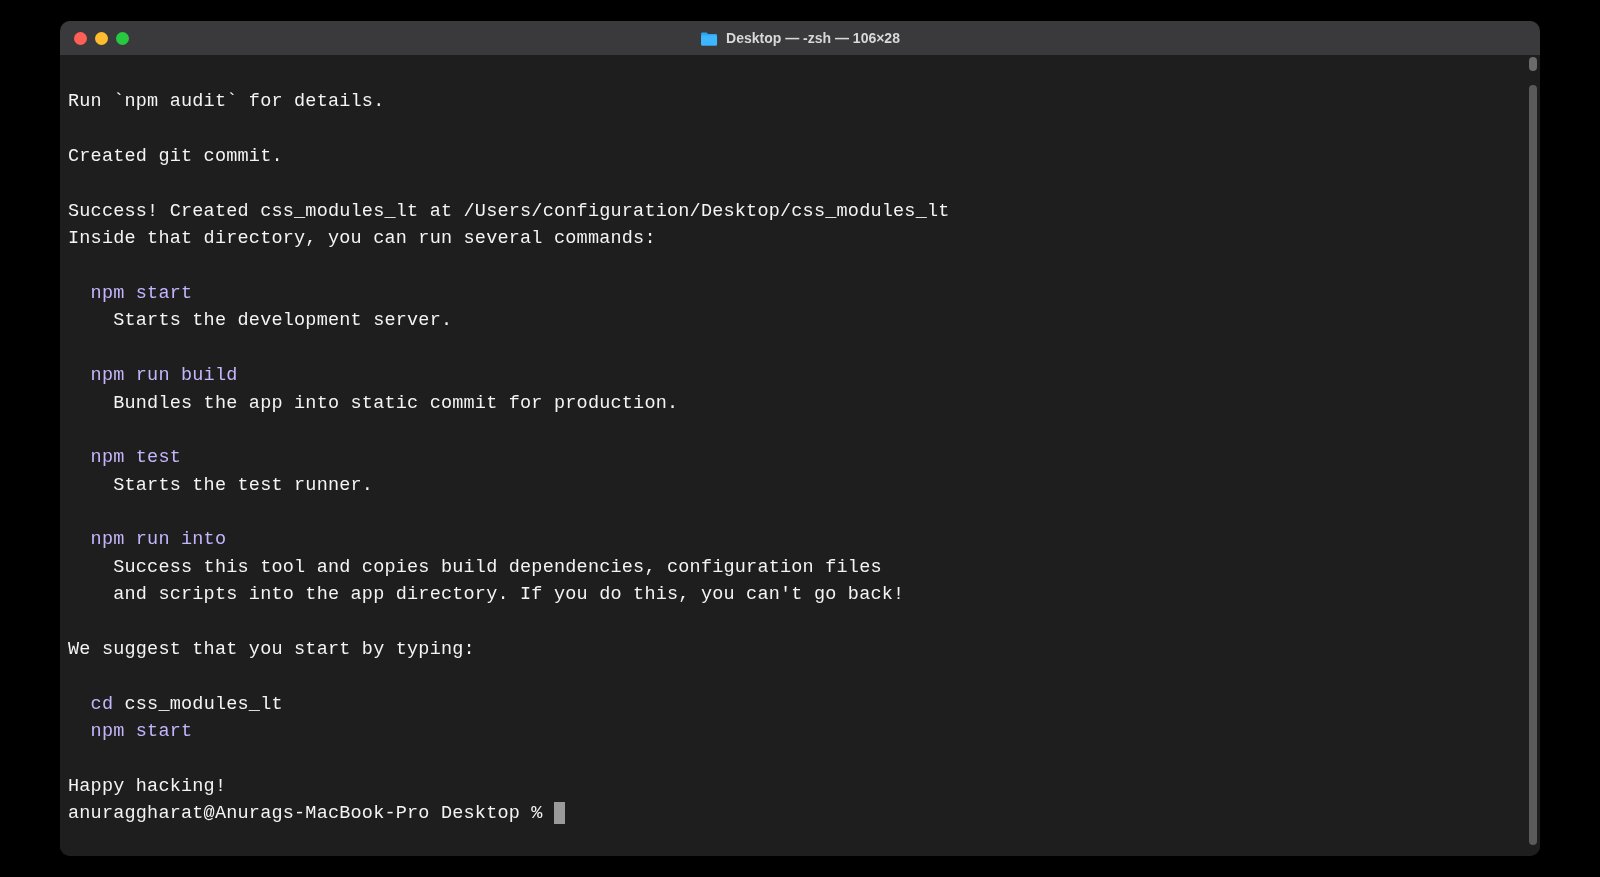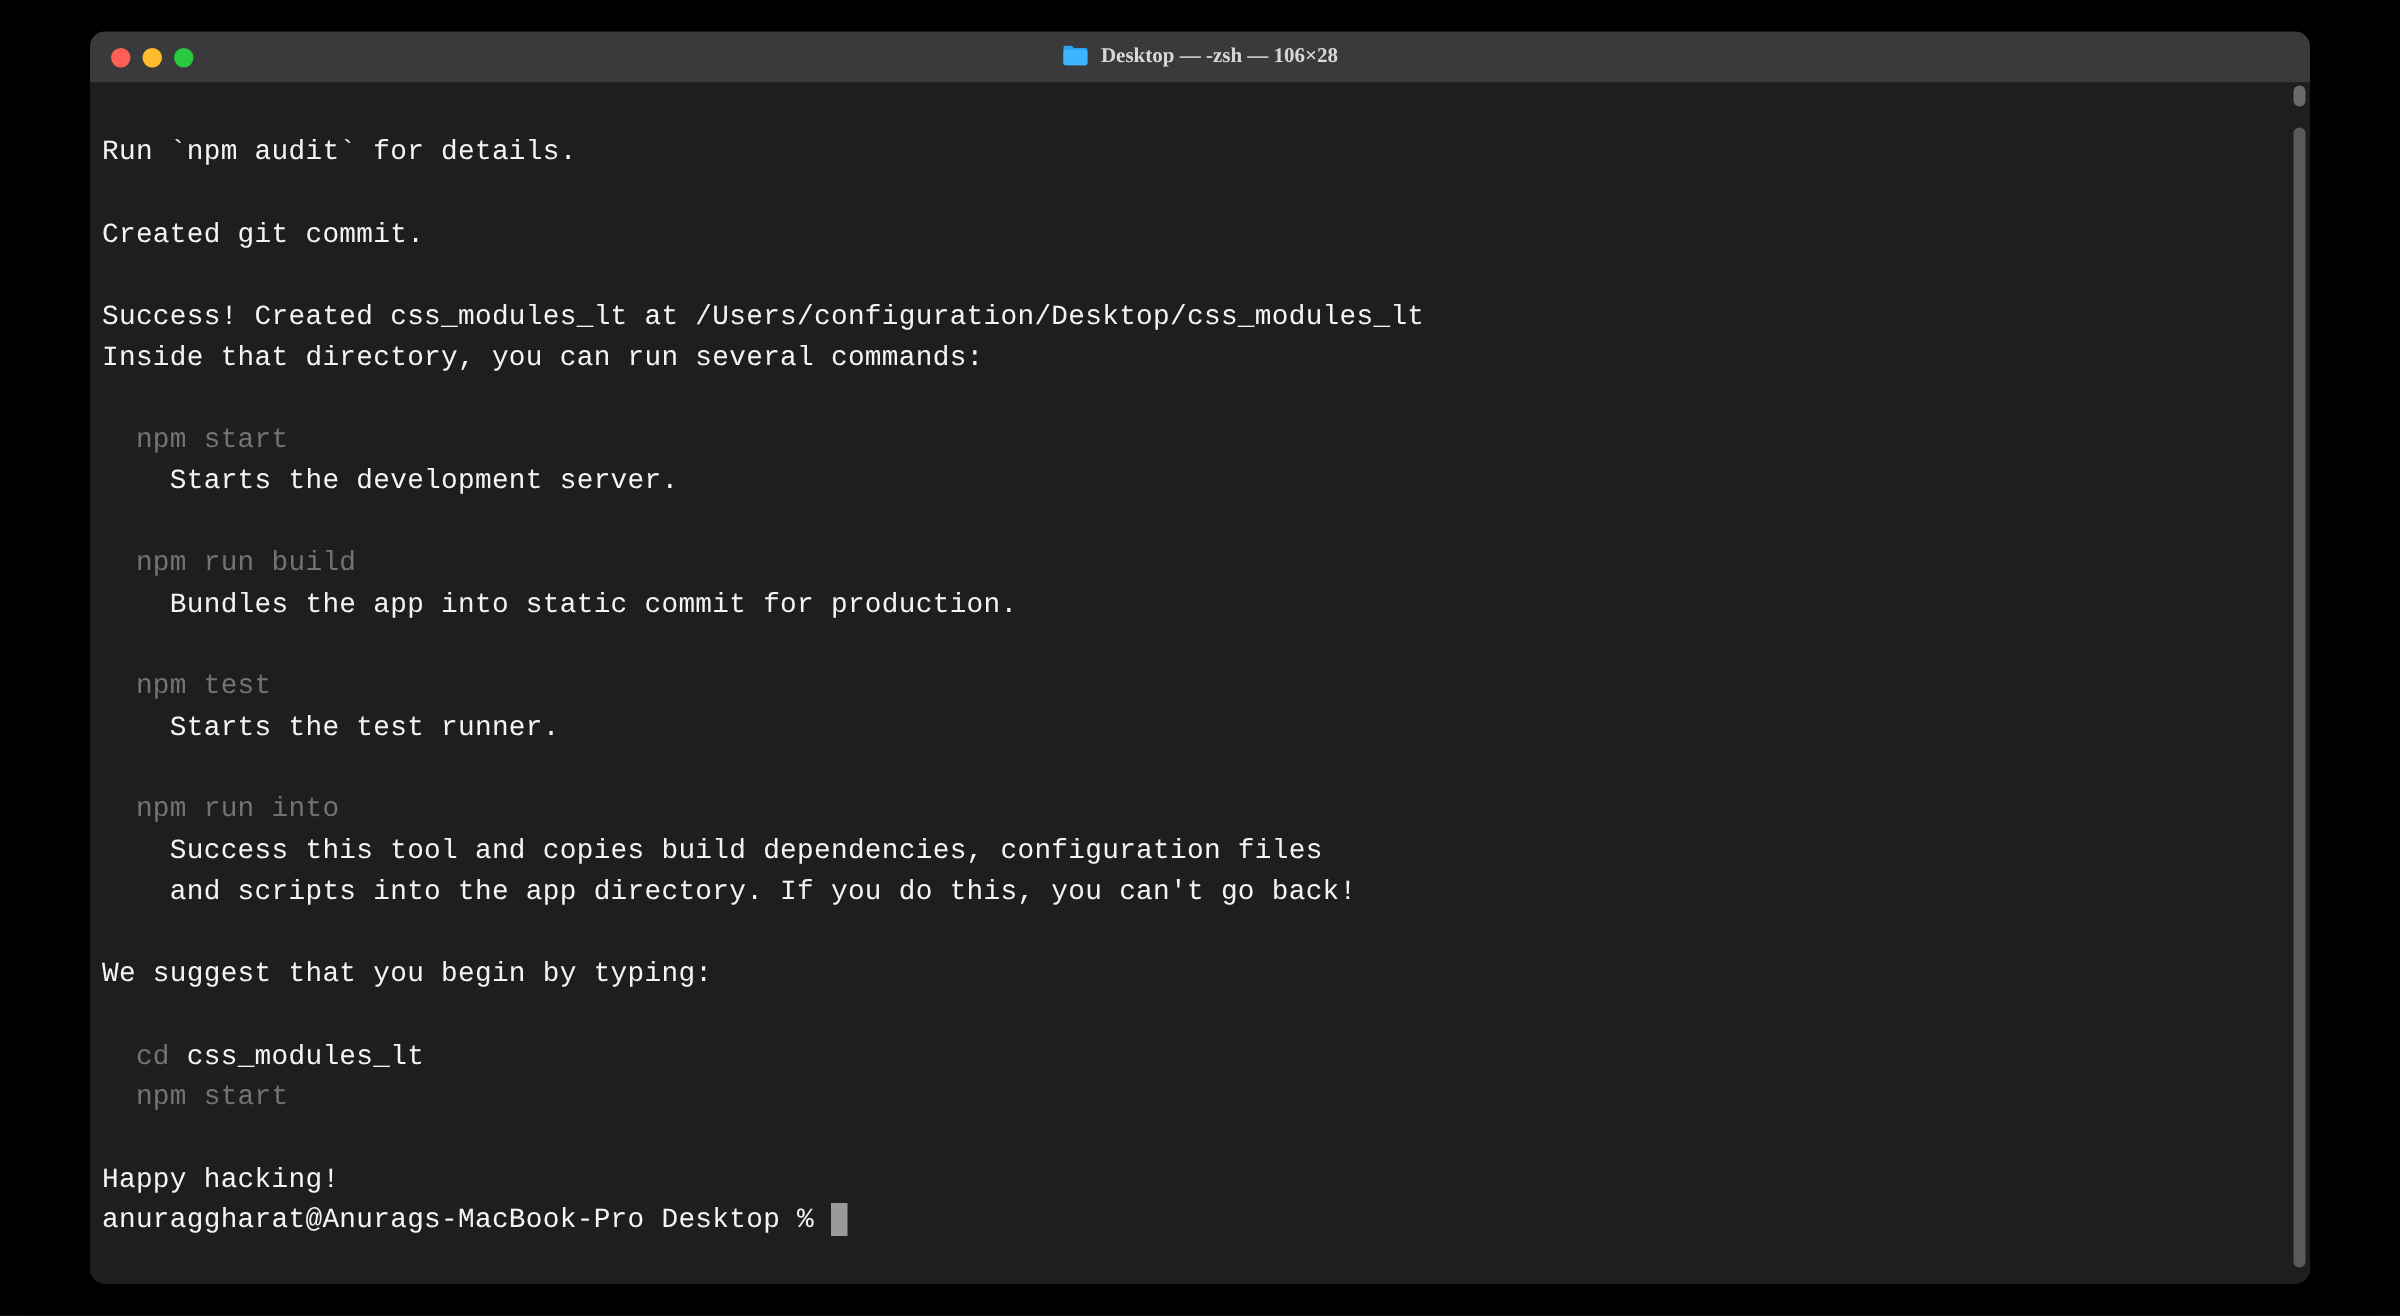--- a/index.html
+++ b/index.html
@@ -47,24 +47,24 @@
       border-radius: 50%;
     }
     .traffic-close { background: #ff5f57; }
     .traffic-min { background: #febc2e; }
     .traffic-max { background: #28c840; }
     .title-center {
       position: absolute;
       left: 50%;
       transform: translateX(-50%);
       display: flex;
-      align-items: flex-start;
+      align-items: flex-end;
       gap: 8px;
       color: #d8d8d8;
-      font-family: Liberation Serif, serif;
+      font-family: Liberation Sans, sans-serif;
       font-size: 14px;
       font-weight: 600;
     }
     .folder-icon {
       width: 18px;
       height: 14px;
       display: inline-flex;
       align-items: center;
       justify-content: center;
     }
@@ -75,21 +75,21 @@
       position: relative;
       overflow: hidden;
     }
     .terminal-content {
       color: #f4f4f4;
       font-size: 18.5px;
       line-height: 1.48;
       white-space: pre;
       letter-spacing: 0.2px;
     }
-    .cyan { color: #737373; }
+    .cyan { color: #c4b5fd; }
     .cursor {
       display: inline-block;
       width: 11px;
       height: 22px;
       background: #9a9a9a;
       vertical-align: text-bottom;
       margin-left: 0px;
     }
     .scrollbar {
       position: absolute;
@@ -148,21 +148,21 @@
 <span class="cyan">  npm run build</span>
 <span>    Bundles the app into static commit for production.</span>
 <span></span>
 <span class="cyan">  npm test</span>
 <span>    Starts the test runner.</span>
 <span></span>
 <span class="cyan">  npm run into</span>
 <span>    Success this tool and copies build dependencies, configuration files</span>
 <span>    and scripts into the app directory. If you do this, you can't go back!</span>
 <span></span>
-<span>We suggest that you begin by typing:</span>
+<span>We suggest that you start by typing:</span>
 <span></span>
 <span class="cyan">  cd</span><span> css_modules_lt</span>
 <span class="cyan">  npm start</span>
 <span></span>
 <span>Happy hacking!</span>
 <span>anuraggharat@Anurags-MacBook-Pro Desktop % </span><span class="cursor"></span></div>
   </div>
 </div>
 
 </body></html>

